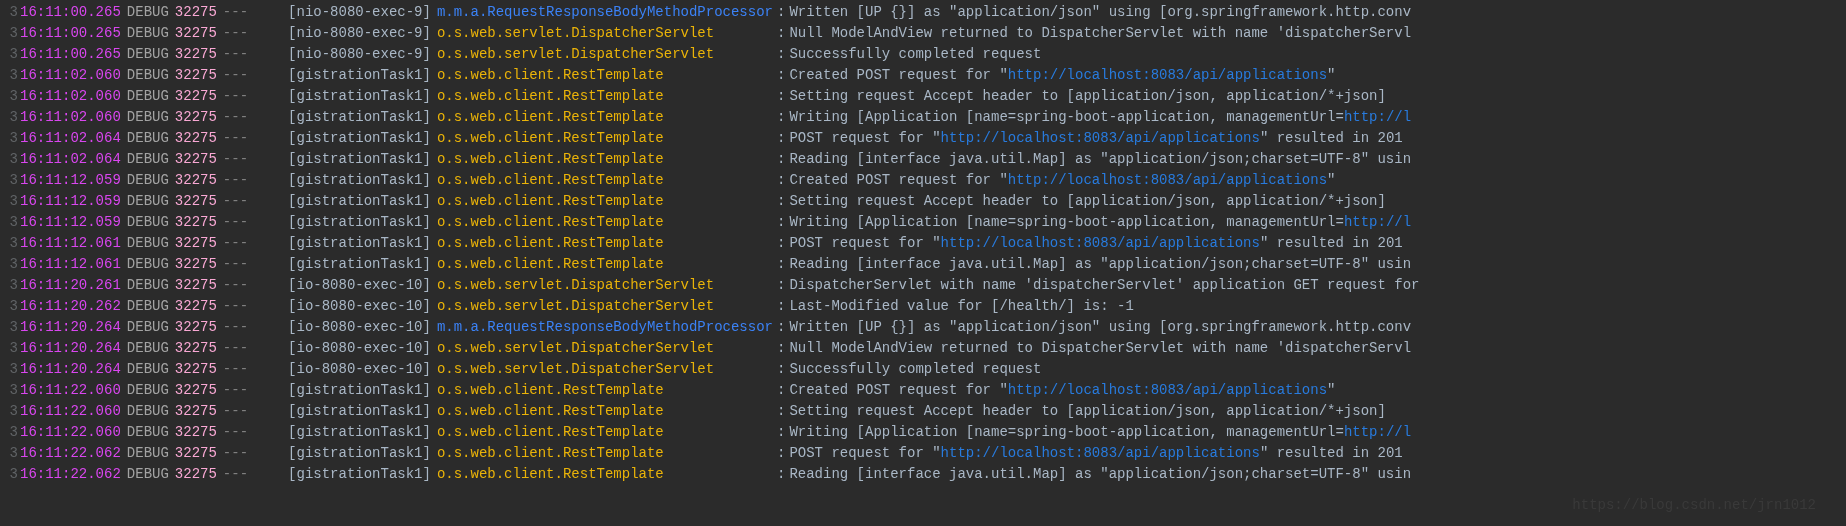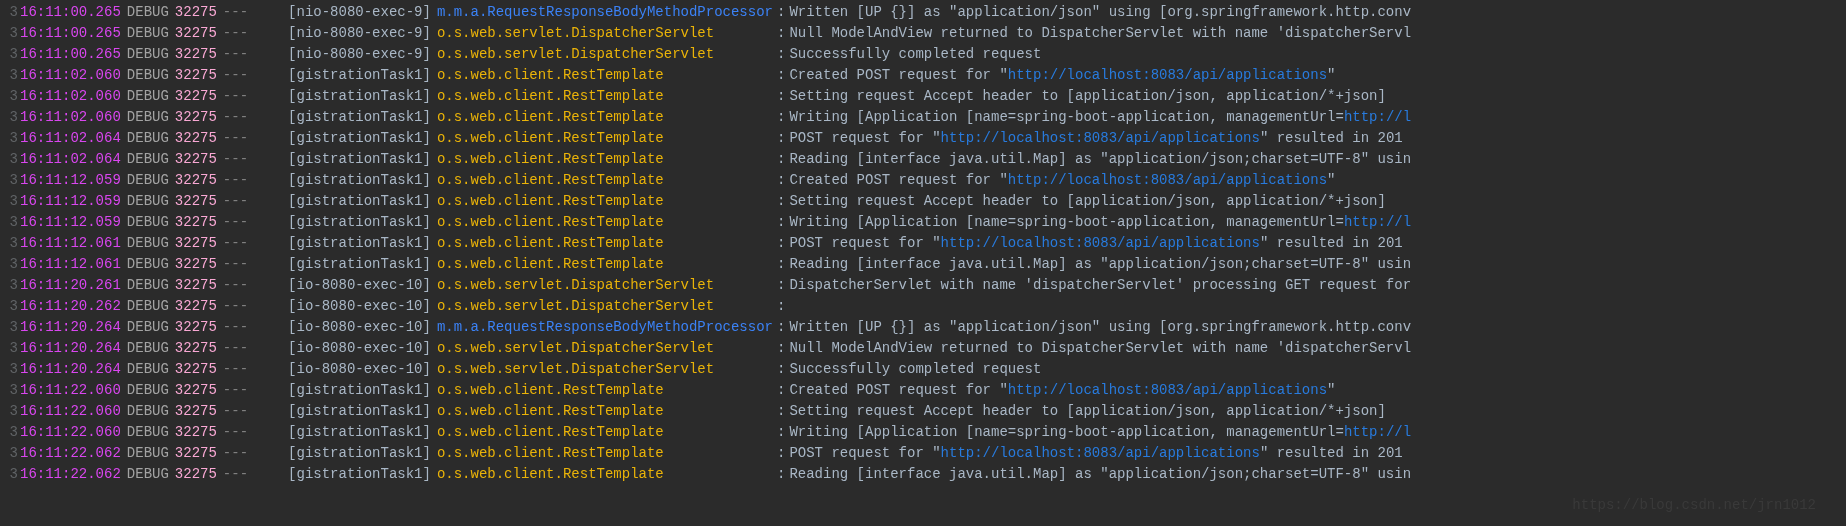--- a/index.html
+++ b/index.html
@@ -245,32 +245,33 @@
     <div class="log-line">
       <span class="gutter">3</span>
       <span class="timestamp"> 16:11:20.261</span>
       <span class="level">DEBUG</span>
       <span class="pid">32275</span>
       <span class="sep">---</span>
       <span class="thread">[io-8080-exec-10]</span>
       <span class="logger-o">o.s.web.servlet.DispatcherServlet</span>
       <span class="logger-pad">&nbsp;&nbsp;&nbsp;&nbsp;&nbsp;&nbsp;&nbsp;</span>
       <span class="colon"> : </span>
-      <span class="message">DispatcherServlet with name 'dispatcherServlet' processing GET request for</span>
+      <span class="message">DispatcherServlet with name 'dispatcherServlet' application GET request for</span>
     </div>
     <div class="log-line">
       <span class="gutter">3</span>
       <span class="timestamp"> 16:11:20.262</span>
       <span class="level">DEBUG</span>
       <span class="pid">32275</span>
       <span class="sep">---</span>
       <span class="thread">[io-8080-exec-10]</span>
       <span class="logger-o">o.s.web.servlet.DispatcherServlet</span>
       <span class="logger-pad">&nbsp;&nbsp;&nbsp;&nbsp;&nbsp;&nbsp;&nbsp;</span>
       <span class="colon"> : </span>
+      <span class="message">Last-Modified value for [/health/] is: -1</span>
     </div>
     <div class="log-line">
       <span class="gutter">3</span>
       <span class="timestamp"> 16:11:20.264</span>
       <span class="level">DEBUG</span>
       <span class="pid">32275</span>
       <span class="sep">---</span>
       <span class="thread">[io-8080-exec-10]</span>
       <span class="logger-m">m.m.a.RequestResponseBodyMethodProcessor</span>
       <span class="logger-pad"></span>

